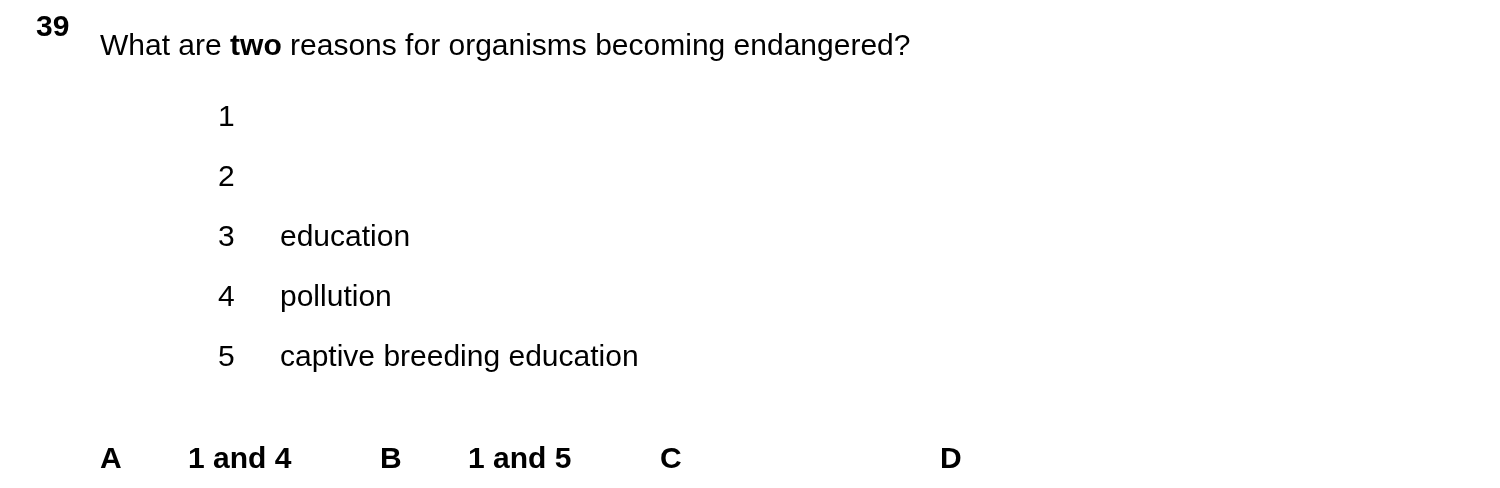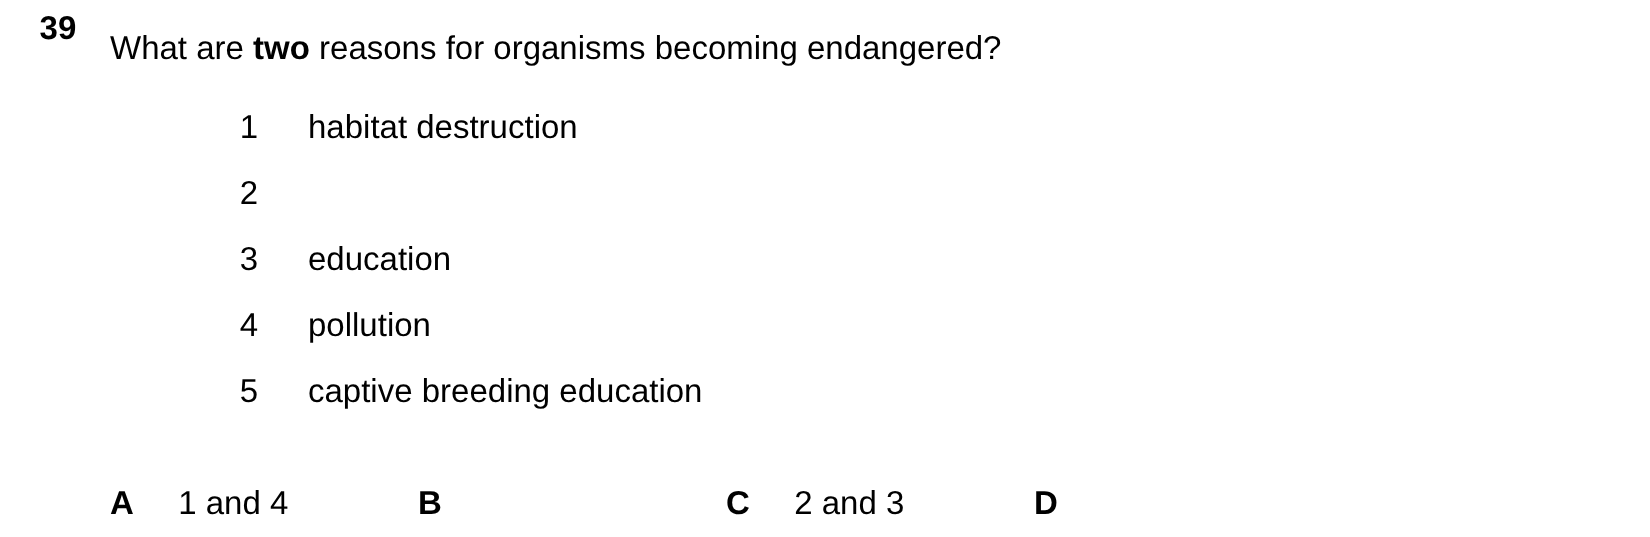--- a/index.html
+++ b/index.html
@@ -89,39 +89,39 @@
   }
   .option-letter {
     font-size: 30px;
     font-weight: bold;
     line-height: 36px;
     flex: 0 0 62px;
     width: 62px;
   }
   .option-text {
     font-size: 30px;
-    font-weight: normal;
+    font-weight: bold;
     line-height: 36px;
+    margin-left: 26px;
   }
 </style>
 </head>
 <body>
 
 <div class="page">
 
   <div class="question-row">
     <span class="question-number">39</span>
     <span class="question-text"><span>What are </span><span class="emph">two</span><span> reasons for organisms becoming endangered?</span></span>
   </div>
 
   <div class="statement-list">
 
     <div class="statement-row">
       <span class="statement-index">1</span>
-      <span class="statement-label">habitat destruction</span>
     </div>
 
     <div class="statement-row">
       <span class="statement-index">2</span>
     </div>
 
     <div class="statement-row">
       <span class="statement-index">3</span>
       <span class="statement-label">education</span>
     </div>
@@ -140,25 +140,25 @@
 
   <div class="options-row">
 
     <div class="option">
       <span class="option-letter">A</span>
       <span class="option-text">1 and 4</span>
     </div>
 
     <div class="option">
       <span class="option-letter">B</span>
+      <span class="option-text">1 and 5</span>
     </div>
 
     <div class="option">
       <span class="option-letter">C</span>
-      <span class="option-text">2 and 3</span>
     </div>
 
     <div class="option">
       <span class="option-letter">D</span>
     </div>
 
   </div>
 
 </div>
 

